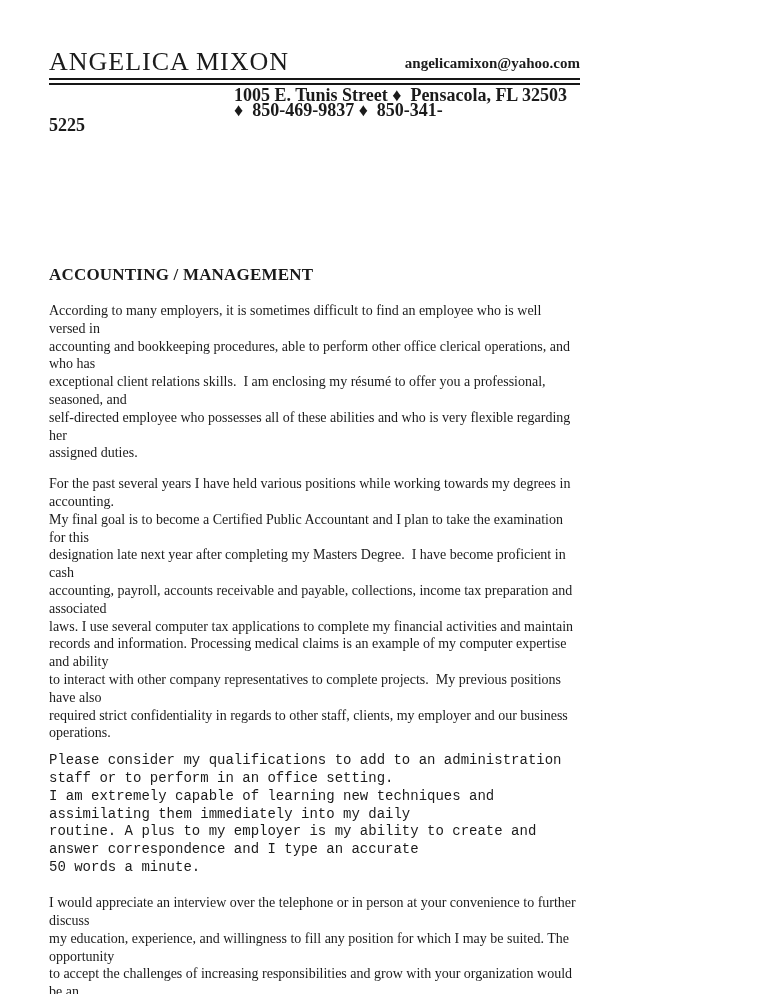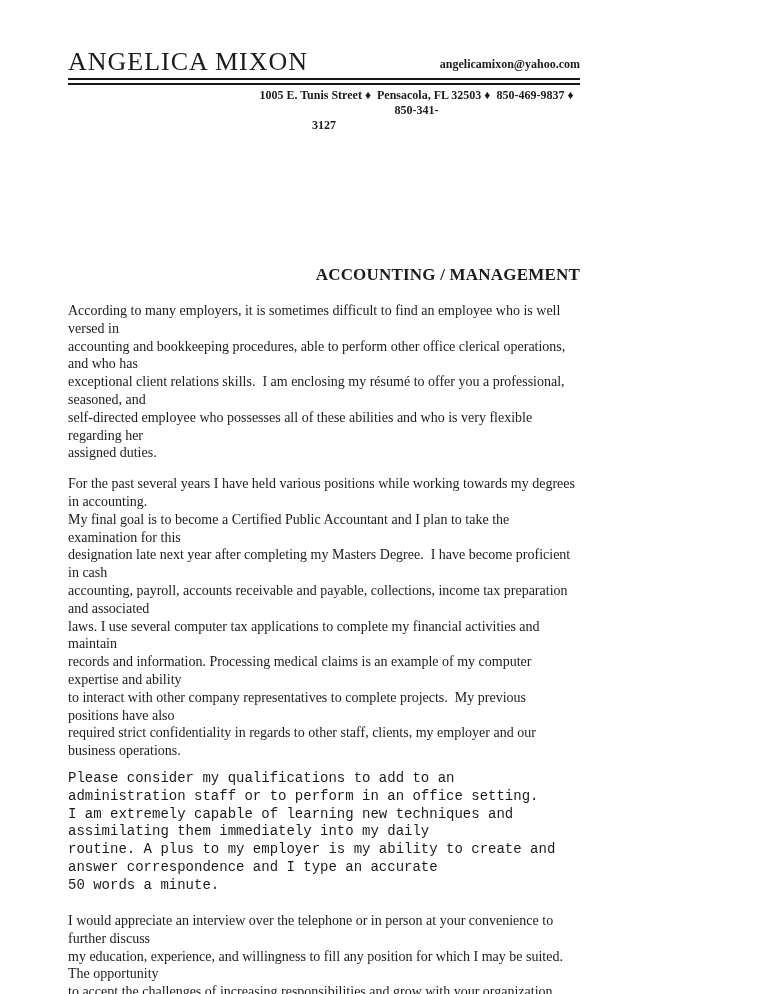--- a/index.html
+++ b/index.html
@@ -8,59 +8,58 @@
     height: 994px;
     background: #ffffff;
     font-family: "Liberation Serif", serif;
     color: #1b1b1b;
     overflow: hidden;
   }
   .page {
     box-sizing: border-box;
     width: 624px;
     height: 994px;
-    padding: 48px 44px 0 68px;
+    padding: 48px 44px 0 49px;
   }
   .header-row {
     display: flex;
     justify-content: space-between;
     align-items: flex-end;
   }
   .name {
     font-size: 26px;
     line-height: 28px;
     letter-spacing: 1px;
     white-space: nowrap;
   }
   .email {
-    font-size: 12px;
+    font-size: 15px;
     font-weight: bold;
     padding-bottom: 4px;
     white-space: nowrap;
   }
   .divider {
     margin-top: 2px;
     height: 3px;
     border-top: 2.5px solid #171717;
     border-bottom: 2px solid #171717;
   }
   .contact {
     font-weight: bold;
-    font-size: 12px;
+    font-size: 18px;
     line-height: 15px;
-    text-align: center;
     white-space: pre-wrap;
   }
   .contact-l1 {
     margin-top: 3px;
     padding-left: 185px;
   }
   .title {
     margin-top: 132px;
-    text-align: right;
+    text-align: left;
     font-weight: bold;
     font-size: 17px;
     line-height: 20px;
     letter-spacing: 0.2px;
   }
   .para {
     font-size: 14px;
     line-height: 17.8px;
     white-space: pre-wrap;
   }
@@ -78,21 +77,21 @@
 <div class="page">
 
   <div class="header-row">
     <div class="name">ANGELICA MIXON</div>
     <div class="email">angelicamixon@yahoo.com</div>
   </div>
 
   <div class="divider"></div>
 
   <div class="contact contact-l1">1005 E. Tunis Street ♦  Pensacola, FL 32503 ♦  850-469-9837 ♦  850-341-</div>
-  <div class="contact contact-l2">3127</div>
+  <div class="contact contact-l2">5225</div>
 
   <div class="title">ACCOUNTING / MANAGEMENT</div>
 
   <div class="para para-1">According to many employers, it is sometimes difficult to find an employee who is well versed in
 accounting and bookkeeping procedures, able to perform other office clerical operations, and who has
 exceptional client relations skills.  I am enclosing my résumé to offer you a professional, seasoned, and
 self-directed employee who possesses all of these abilities and who is very flexible regarding her
 assigned duties.</div>
 
   <div class="para para-2">For the past several years I have held various positions while working towards my degrees in accounting.

